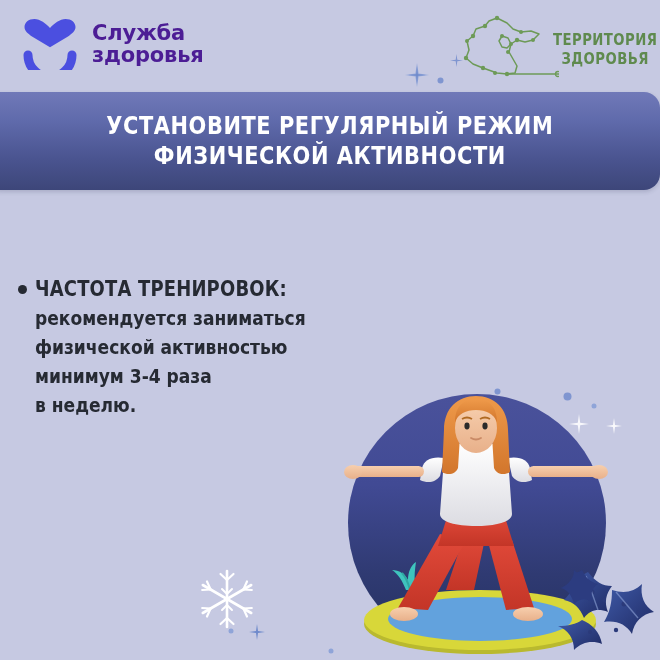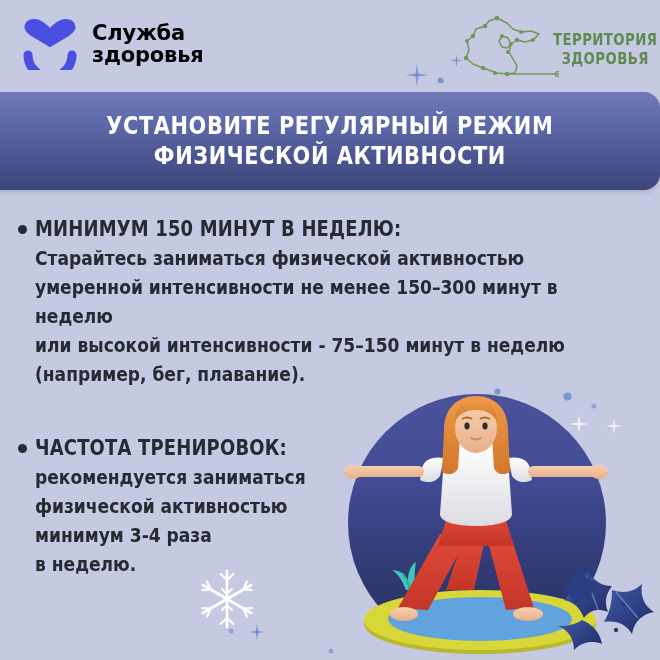--- a/index.html
+++ b/index.html
@@ -45,21 +45,21 @@
     width: 56px; height: 52px;
     position: relative;
     flex: none;
   }
   .logo-mark svg { display:block; }
   .logo-text {
     font-family: "DejaVu Sans", sans-serif;
     font-weight: bold;
     font-size: 21px;
     line-height: 22px;
-    color: #000000;
+    color: #4c1d95;
     letter-spacing: -0.2px;
   }
 
   .logo-terr {
     position: absolute;
     right: 1px; top: 10px;
     width: 200px; height: 76px;
   }
   .terr-map { position: absolute; left: 0; top: 2px; }
   .terr-words {
@@ -130,21 +130,21 @@
     font-family: "DejaVu Sans Condensed", "Liberation Sans Narrow", "Liberation Sans", sans-serif;
     font-weight: bold;
     font-size: 20px;
     line-height: 29px;
     color: #262a33;
     padding-left: 20px;
     transform: scaleX(0.95);
     transform-origin: left center;
     white-space: pre-line;
   }
-  #block2 { margin-top: 44px; }
+  #block2 { margin-top: 60px; }
   #block2 .b-body { max-width: 330px; }
 
   
   .illus {
     position: absolute;
     left: 336px; top: 394px;
     width: 286px; height: 266px;
   }
   .circle-bg {
     position: absolute;
@@ -289,28 +289,20 @@
 
   <div class="banner">
     <div class="banner-text">
       <span>УСТАНОВИТЕ РЕГУЛЯРНЫЙ РЕЖИМ</span>
       <span class="l2">ФИЗИЧЕСКОЙ АКТИВНОСТИ</span>
     </div>
   </div>
 
   <div class="body-copy">
 
-    <div class="bullet-block" id="block1">
-      <span class="dot"></span>
-      <div class="b-head">МИНИМУМ 150 МИНУТ В НЕДЕЛЮ:</div>
-      <div class="b-body">Старайтесь заниматься физической активностью
-умеренной интенсивности не менее 150–300 минут в неделю
-или высокой интенсивности  - 75–150 минут в неделю
-(например, бег, плавание).</div>
-    </div>
 
     <div class="bullet-block" id="block2">
       <span class="dot"></span>
       <div class="b-head">ЧАСТОТА ТРЕНИРОВОК:</div>
       <div class="b-body">рекомендуется заниматься
 физической активностью
 минимум 3-4 раза
 в неделю.</div>
     </div>
   </div>

